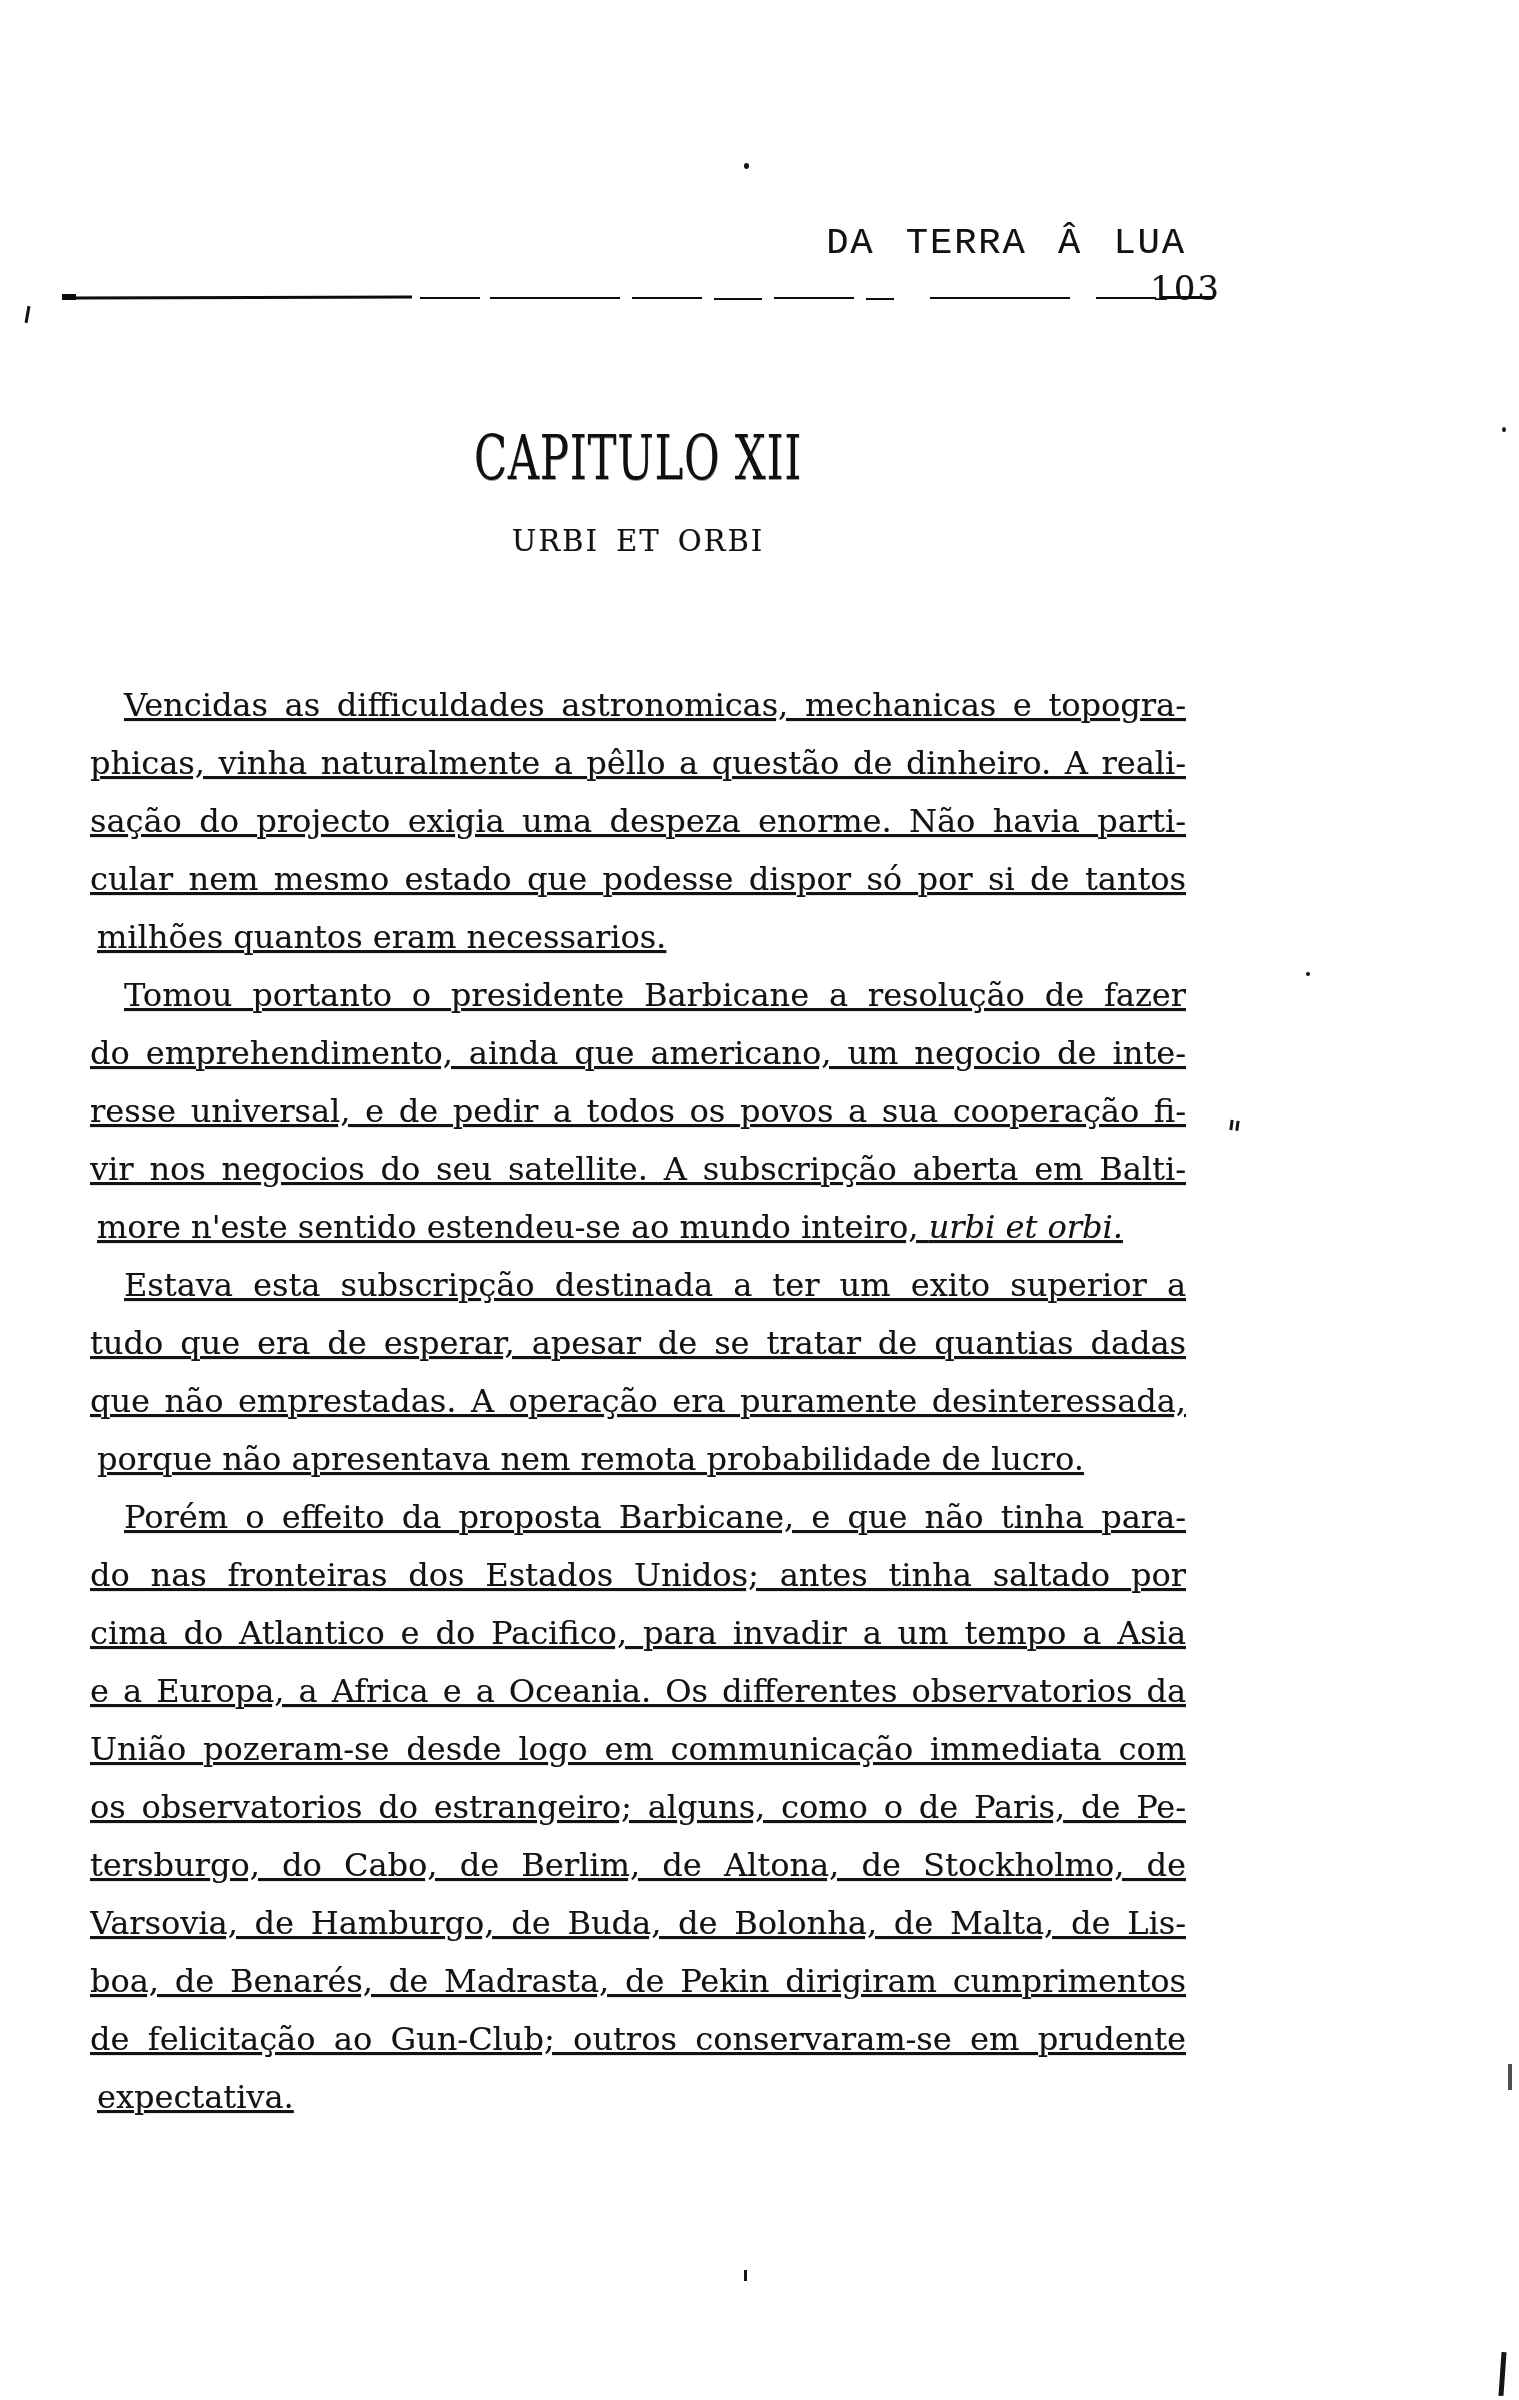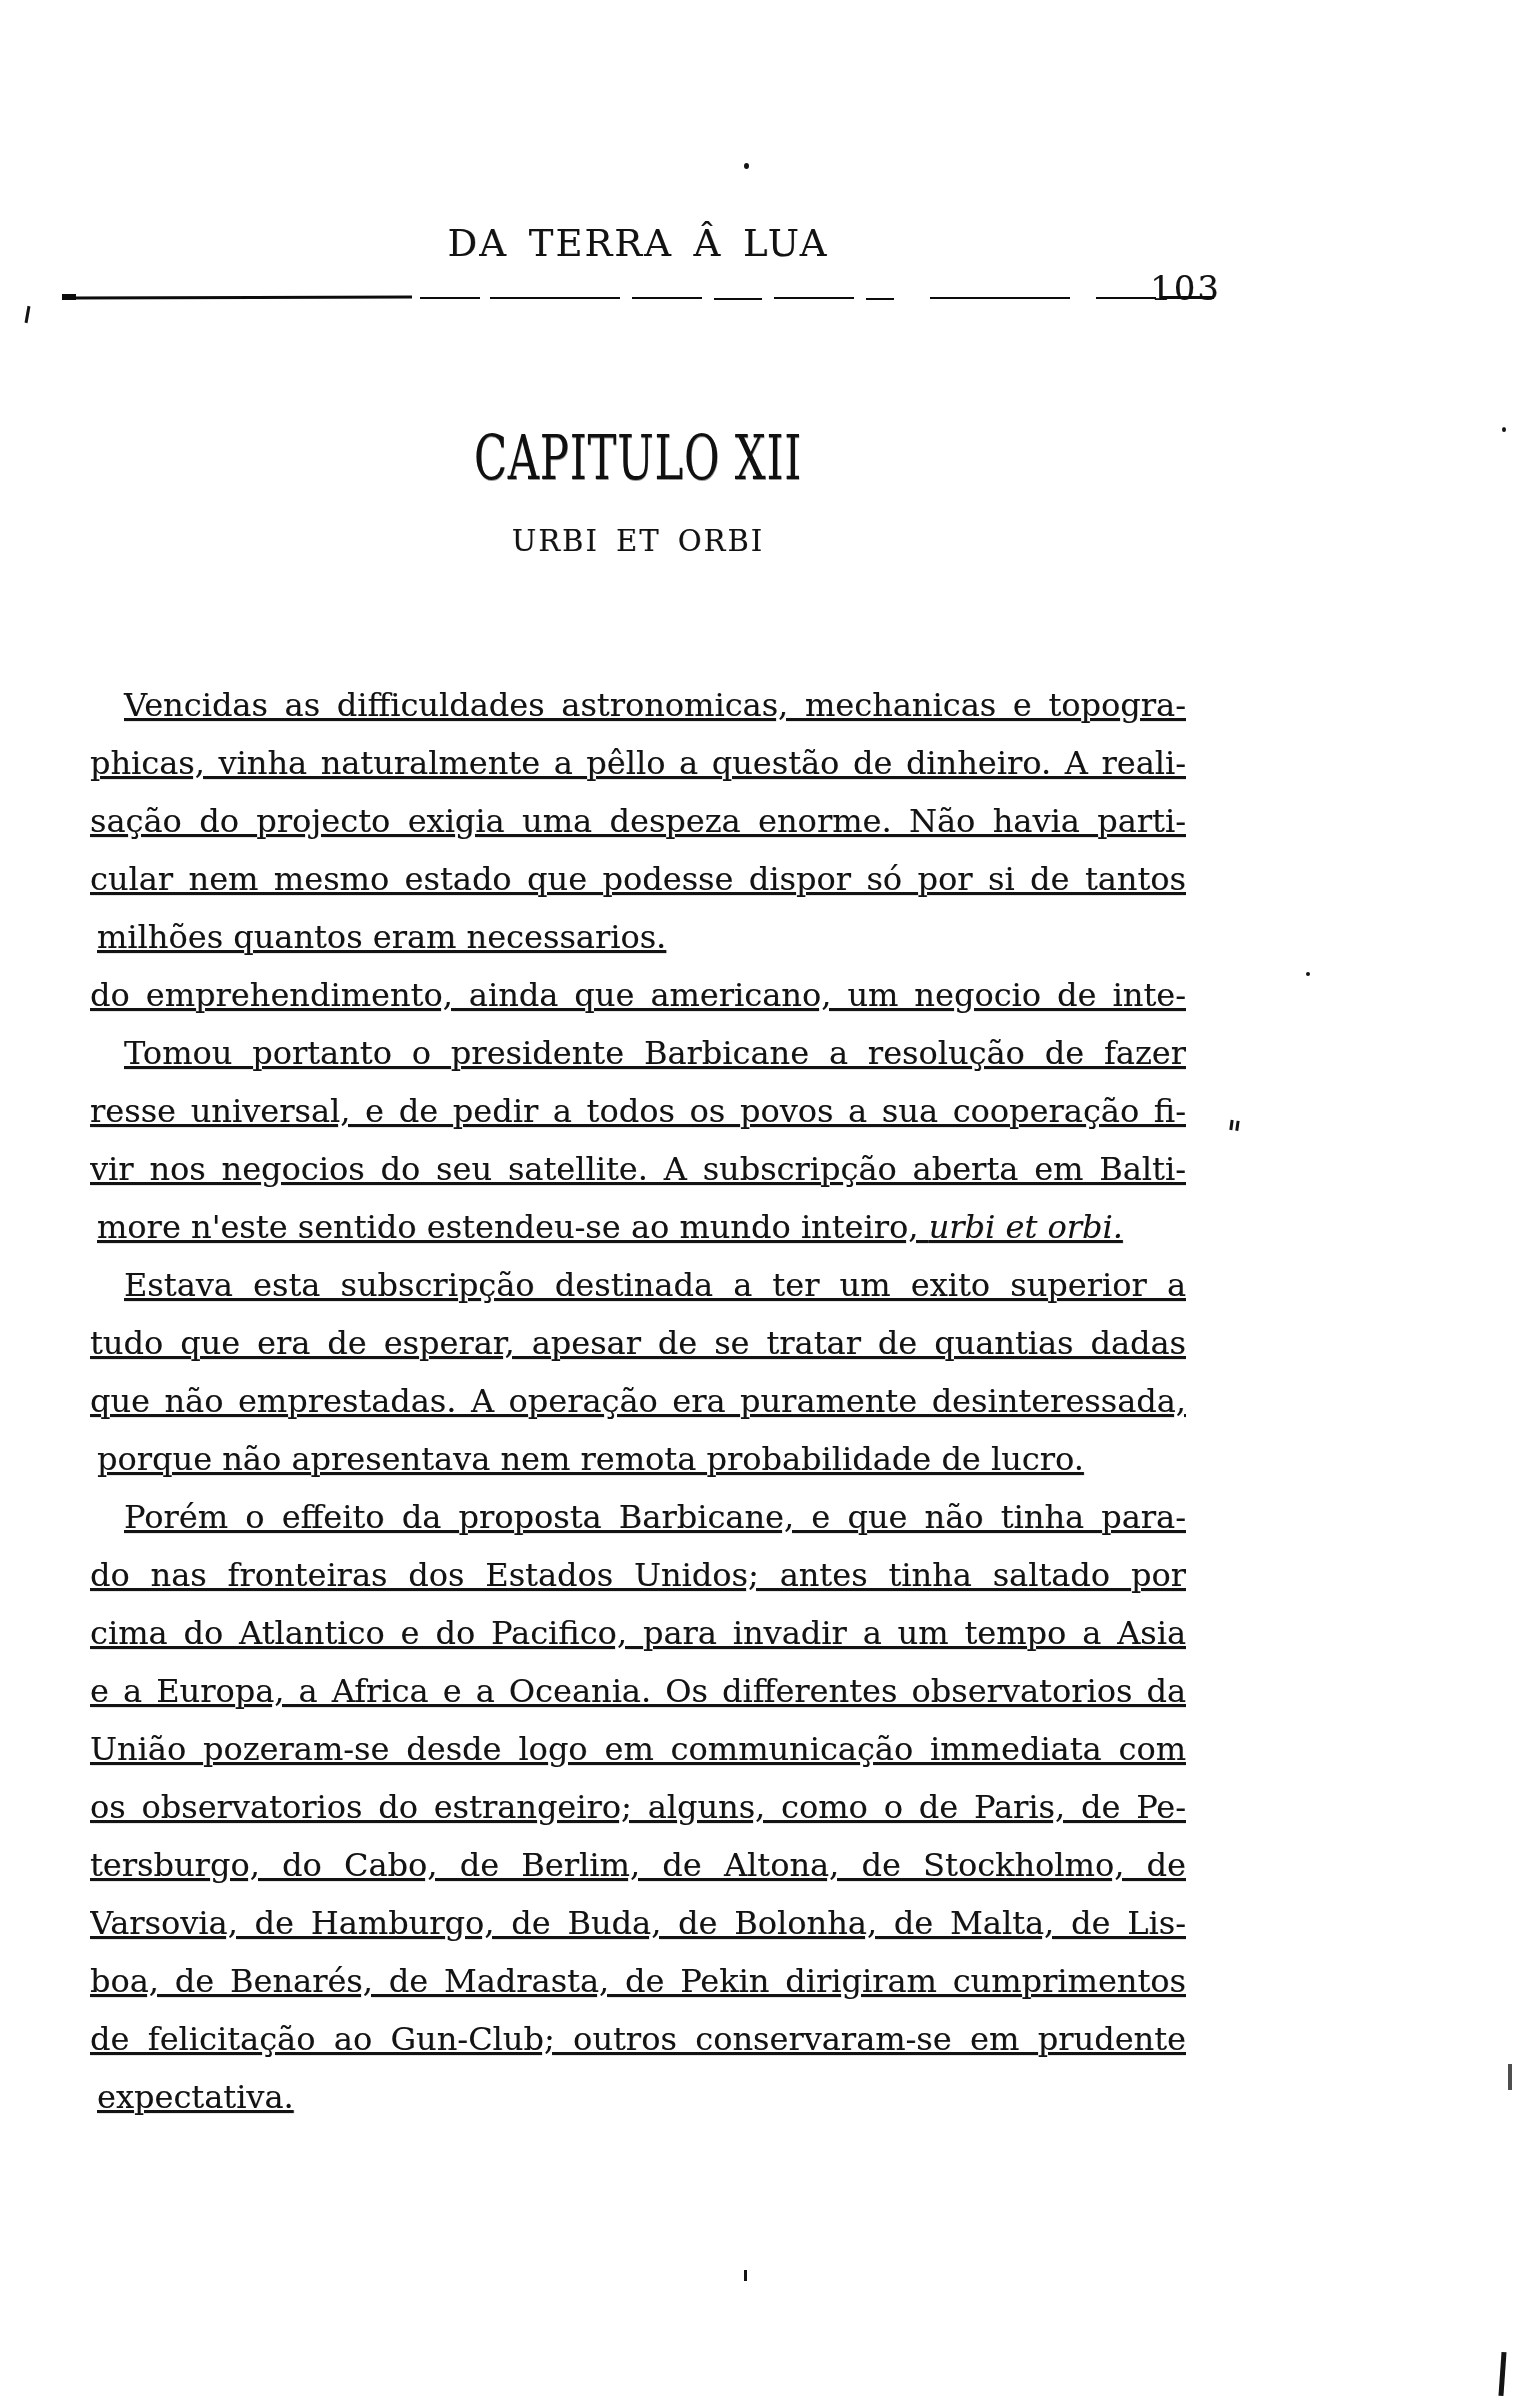--- a/index.html
+++ b/index.html
@@ -7,24 +7,25 @@
     position:relative;
     width:1519px; height:2400px;
     background:#ffffff;
     font-family:"DejaVu Serif", serif;
     color:#141414;
     overflow:hidden;
   }
   
   .running-head-title {
     position:absolute; top:222px; left:90px; width:1096px;
-    text-align:center;
+    text-align:right;
     font-size:37px; letter-spacing:2px; word-spacing:7px;
     color:#121212;
     text-shadow:0.4px 0.4px 0 rgba(0,0,0,0.35);
+    font-family:Liberation Mono, monospace;
   }
   .page-number {
     position:absolute; top:228px; left:1150px;
     font-size:34px; letter-spacing:2px;
     color:#121212;
     text-shadow:0.4px 0.4px 0 rgba(0,0,0,0.35);
     margin-top:40px;
   }
   
   .rule { position:absolute; left:62px; top:294px; width:1152px; height:9px; }
@@ -89,22 +90,22 @@
   <div class="chapter-subtitle">URBI ET ORBI</div>
 
   <div class="body-text">
 
     <div class="line indent">Vencidas as difficuldades astronomicas, mechanicas e topogra-</div>
     <div class="line">phicas, vinha naturalmente a pêllo a questão de dinheiro. A reali-</div>
     <div class="line">sação do projecto exigia uma despeza enorme. Não havia parti-</div>
     <div class="line">cular nem mesmo estado que podesse dispor só por si de tantos</div>
     <div class="line pend">milhões quantos eram necessarios.</div>
 
+    <div class="line indent">Tomou portanto o presidente Barbicane a resolução de fazer</div>
     <div class="line">do emprehendimento, ainda que americano, um negocio de inte-</div>
-    <div class="line indent">Tomou portanto o presidente Barbicane a resolução de fazer</div>
     <div class="line">resse universal, e de pedir a todos os povos a sua cooperação fi-</div>
     <div class="line">vir nos negocios do seu satellite. A subscripção aberta em Balti-</div>
     <div class="line pend">
       <span>more n'este sentido estendeu-se ao mundo inteiro, </span><span class="italic">urbi et orbi.</span>
     </div>
 
     <div class="line indent">Estava esta subscripção destinada a ter um exito superior a</div>
     <div class="line">tudo que era de esperar, apesar de se tratar de quantias dadas</div>
     <div class="line">que não emprestadas. A operação era puramente desinteressada,</div>
     <div class="line pend">porque não apresentava nem remota probabilidade de lucro.</div>

